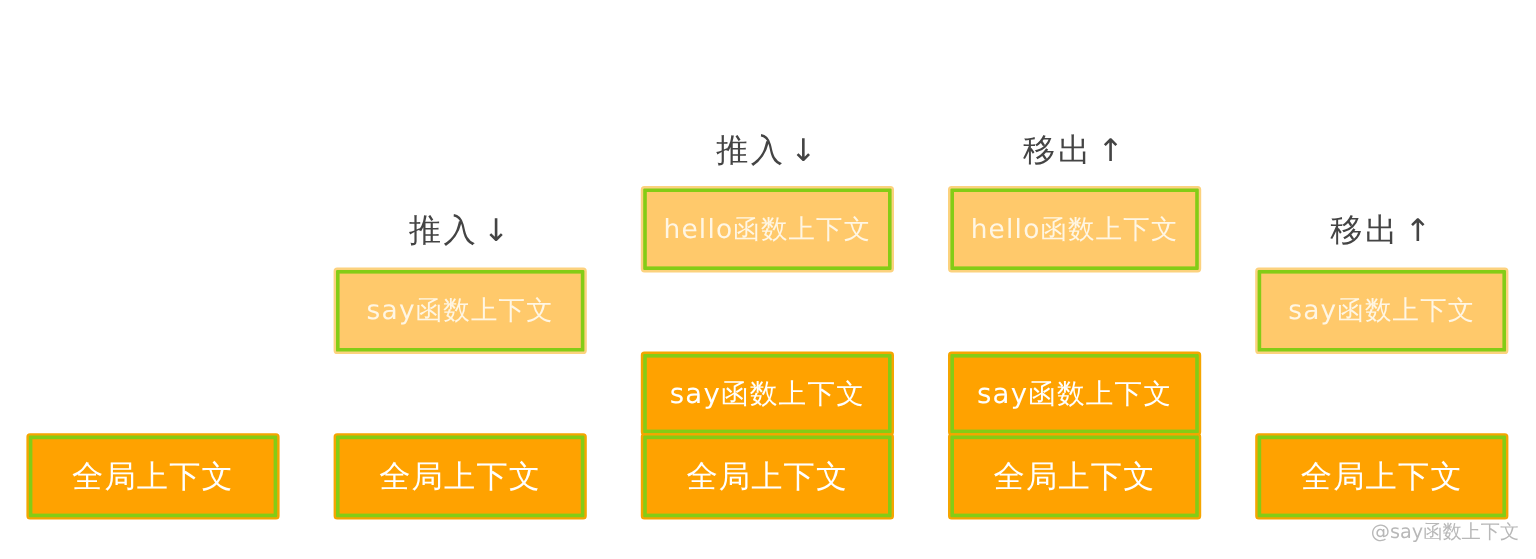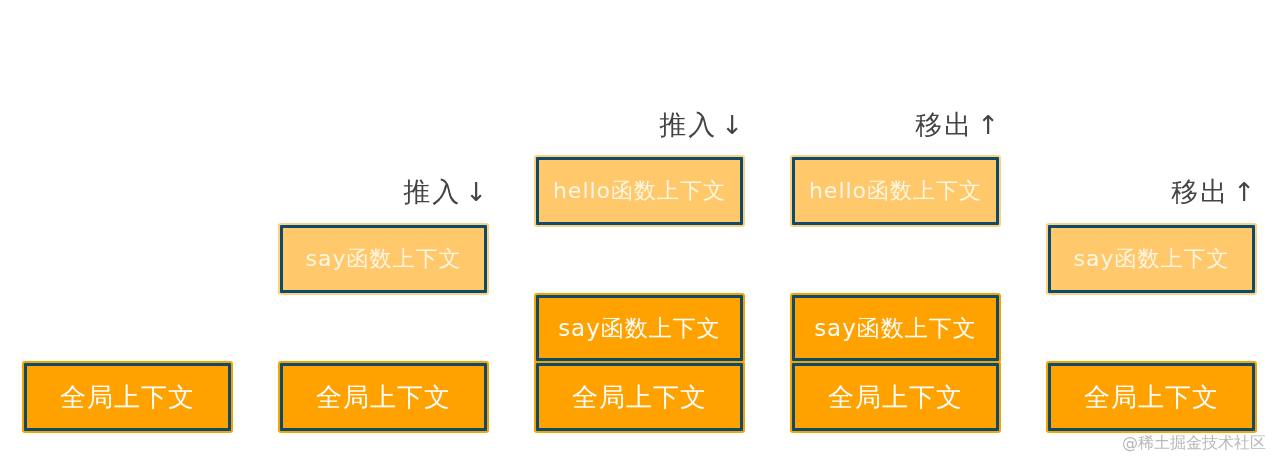--- a/index.html
+++ b/index.html
@@ -3,36 +3,36 @@
 <meta charset="utf-8">
 <style>
   html, body { margin: 0; padding: 0; }
   body {
     width: 1280px; height: 466px; background: #ffffff; position: relative; overflow: hidden;
     font-family: "DejaVu Sans", "Liberation Sans", sans-serif;
   }
   .box {
     position: absolute; box-sizing: border-box;
     border: 2px solid #f5a500; border-radius: 3px;
-    padding: 3px; background: #0c4a6e;
+    padding: 3px; background: #84cc16;
   }
   .box .inner {
     width: 100%; height: 100%; box-sizing: border-box;
     display: flex; align-items: center; justify-content: center;
     color: #ffffff; letter-spacing: 1px;
   }
   .box.dark { border-color: #f5a500; }
   .box.dark .inner { background: #ffa200; }
   .box.light { border-color: #fcd27e; }
   .box.light .inner { background: #ffc96b; color: #fff6e4; }
   .box.big .inner { font-size: 26px; }
   .box.med .inner { font-size: 23px; }
   .box.sm .inner { font-size: 22px; }
   .label {
-    position: absolute; font-size: 27px; color: #444444; text-align: right;
+    position: absolute; font-size: 27px; color: #444444; text-align: center;
     width: 211px; letter-spacing: 2px;
   }
   .label .arrow { font-size: 26px; margin-left: 4px; color: #444; }
   .watermark {
     position: absolute; right: 14px; bottom: 12px; font-size: 16px; color: #b8b8b8;
   }
 </style>
 </head>
 <body>
 
@@ -79,13 +79,13 @@
 <div class="label" style="left:1046px; top:174px;">
   <span>移出</span><span class="arrow">↑</span>
 </div>
 <div class="box light sm" style="left:1046px; top:223px; width:211px; height:72px;">
   <div class="inner">say函数上下文</div>
 </div>
 <div class="box dark big" style="left:1046px; top:361px; width:211px; height:72px;">
   <div class="inner">全局上下文</div>
 </div>
 
-<div class="watermark">@稀土掘金技术社区</div>
+<div class="watermark">@say函数上下文</div>
 
 </body></html>

